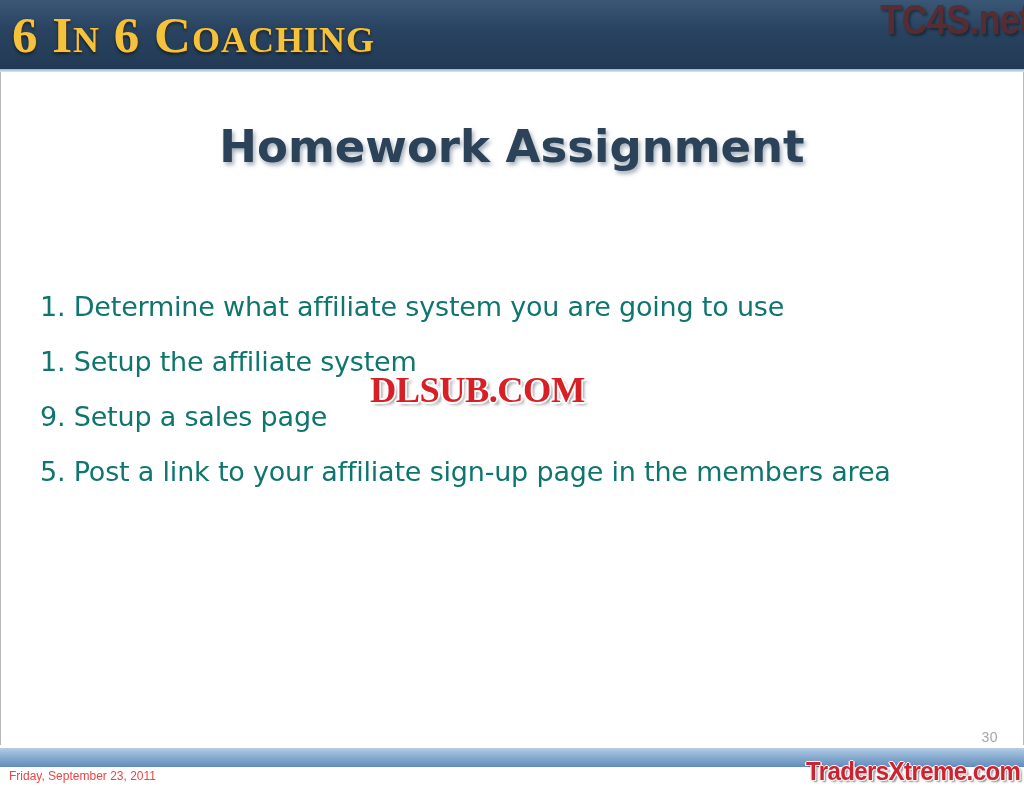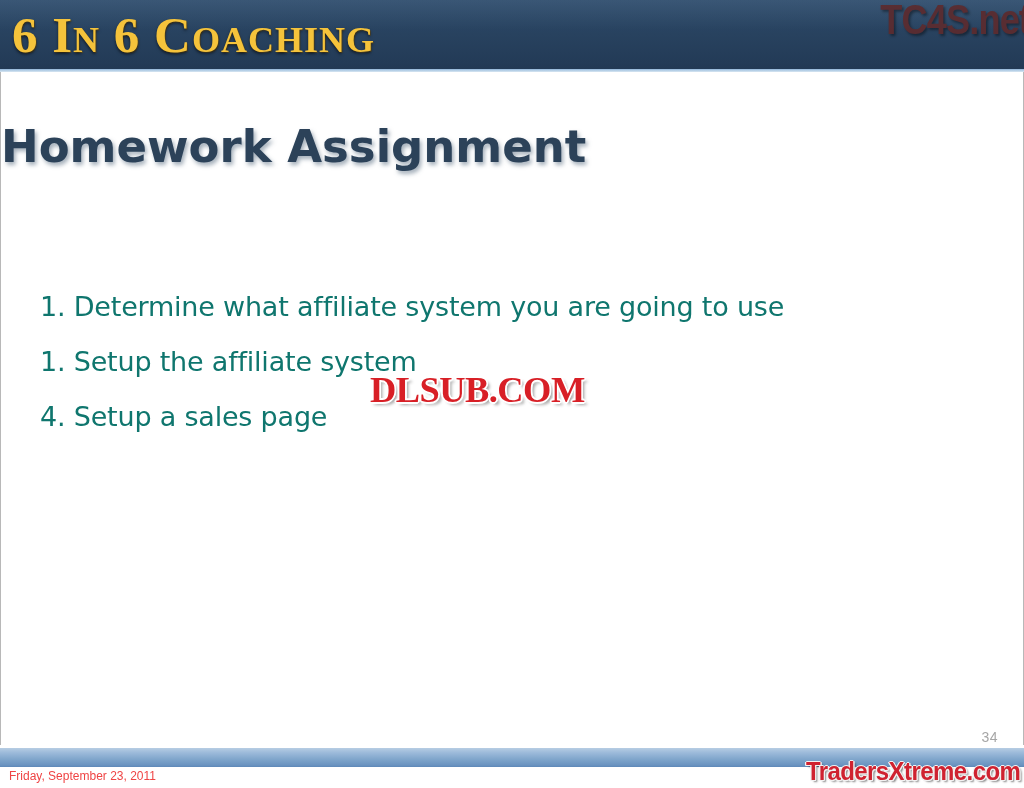--- a/index.html
+++ b/index.html
@@ -92,20 +92,21 @@
     border-left: 1px solid #b8b8b8;
     border-right: 1px solid #b8b8b8;
     box-sizing: border-box;
   }
 
   .slide-title {
     position: absolute;
     left: 0;
     top: 48px;
     width: 1022px;
+    text-align: center;
     font-family: "DejaVu Sans", sans-serif;
     font-size: 45px;
     font-weight: 700;
     color: #2c4259;
     text-shadow: 2px 3px 4px rgba(90,110,130,0.55);
     white-space: nowrap;
   }
 
   .bullet-list {
     position: absolute;
@@ -213,27 +214,28 @@
   </div>
   <div class="header-underline"></div>
 
   <div class="content-area">
 
     <div class="slide-title">Homework Assignment</div>
 
     <div class="bullet-list">
       <div class="bullet-item">1. Determine what affiliate system you are going to use</div>
       <div class="bullet-item">1. Setup the affiliate system</div>
-      <div class="bullet-item">4. Setup a sales page</div>
+      <div class="bullet-item">9. Setup a sales page</div>
+      <div class="bullet-item">5. Post a link to your affiliate sign-up page in the members area</div>
     </div>
 
   </div>
 
   <div class="watermark">DLSUB.COM</div>
 
-  <div class="page-number">34</div>
+  <div class="page-number">30</div>
 
   <div class="footer-bar"></div>
   <div class="footer-strip"></div>
   <div class="footer-date">Friday, September 23, 2011</div>
   <div class="footer-logo">TradersXtreme.com</div>
 
 </div>
 
 </body></html>

